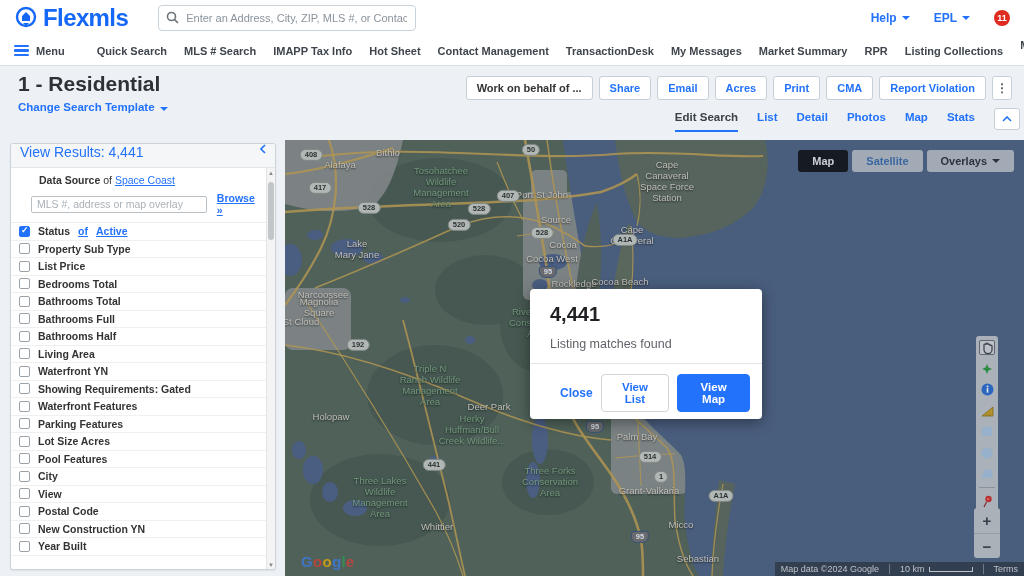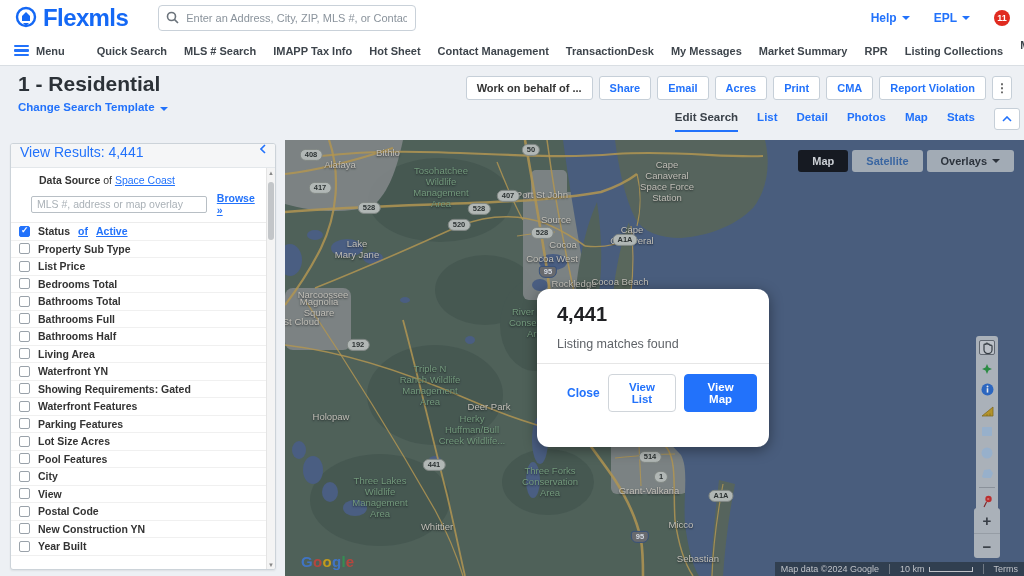--- a/index.html
+++ b/index.html
@@ -83,21 +83,21 @@
   .zoom-btn { height:25px; display:flex; align-items:center; justify-content:center; font-size:15px; font-weight:bold; color:#3c4146; cursor:pointer; }
   .zoom-btn + .zoom-btn { border-top:1px solid #a8adb2; }
   .google-logo { position:absolute; left:16px; bottom:6px; font-size:15px; font-weight:bold; letter-spacing:0.3px; opacity:0.8; z-index:3; }
   .gl-1,.gl-4 { color:#4285F4; } .gl-2,.gl-6 { color:#EA4335; } .gl-3 { color:#FBBC05; } .gl-5 { color:#34A853; }
   .attribution { position:absolute; right:0; bottom:0; display:flex; align-items:center; font-size:9px; color:#d6d8da; background:rgba(46,56,66,.78); height:14px; padding:0 6px; gap:10px; z-index:3; }
   .scale-bar { display:flex; align-items:center; gap:4px; }
   .scale-line { width:44px; height:5px; border-left:1px solid #d6d8da; border-right:1px solid #d6d8da; border-bottom:1px solid #d6d8da; }
   .attr-sep { width:1px; height:10px; background:#7d858c; }
 
   
-  .modal { position:absolute; left:252px; top:149px; width:232px; height:158px; background:#fff; border-radius:12px; box-shadow:0 3px 14px rgba(0,0,0,.4); z-index:10; }
+  .modal { position:absolute; left:245px; top:149px; width:232px; height:130px; background:#fff; border-radius:4px; box-shadow:0 3px 14px rgba(0,0,0,.4); z-index:10; }
   .modal-count { font-size:20px; font-weight:bold; color:#202124; padding:14px 20px 0; }
   .modal-msg { font-size:12.5px; color:#5f6368; padding:11px 20px 12px; }
   .modal-div { border-top:1px solid #e6e6e6; }
   .modal-btns { display:flex; align-items:center; padding:10px 12px 0 30px; gap:8px; }
   .modal-close { font-size:12px; font-weight:bold; color:#2272fb; cursor:pointer; margin-right:auto; }
   .btn-outline { background:#fff; border:1px solid #d0d5da; border-radius:4px; padding:6px 11px; font-size:11.5px; font-weight:bold; color:#2272fb; cursor:pointer; }
   .btn-primary { background:#2272fb; border:1px solid #2272fb; border-radius:4px; padding:6px 12px; font-size:11.5px; font-weight:bold; color:#fff; cursor:pointer; }
 </style>
 </head>
 <body>

